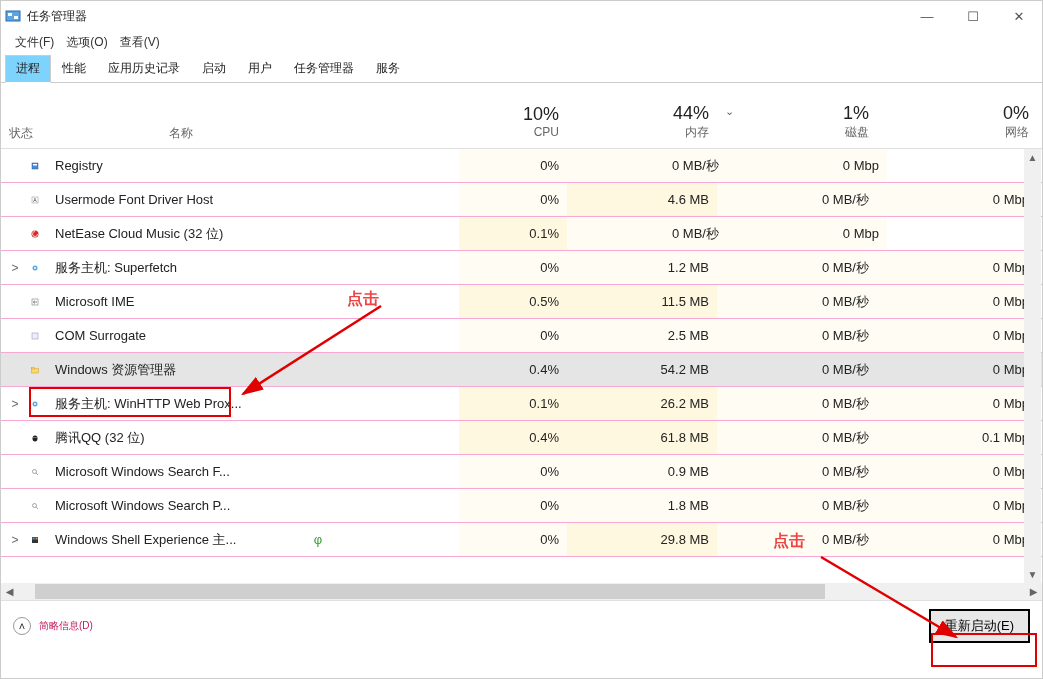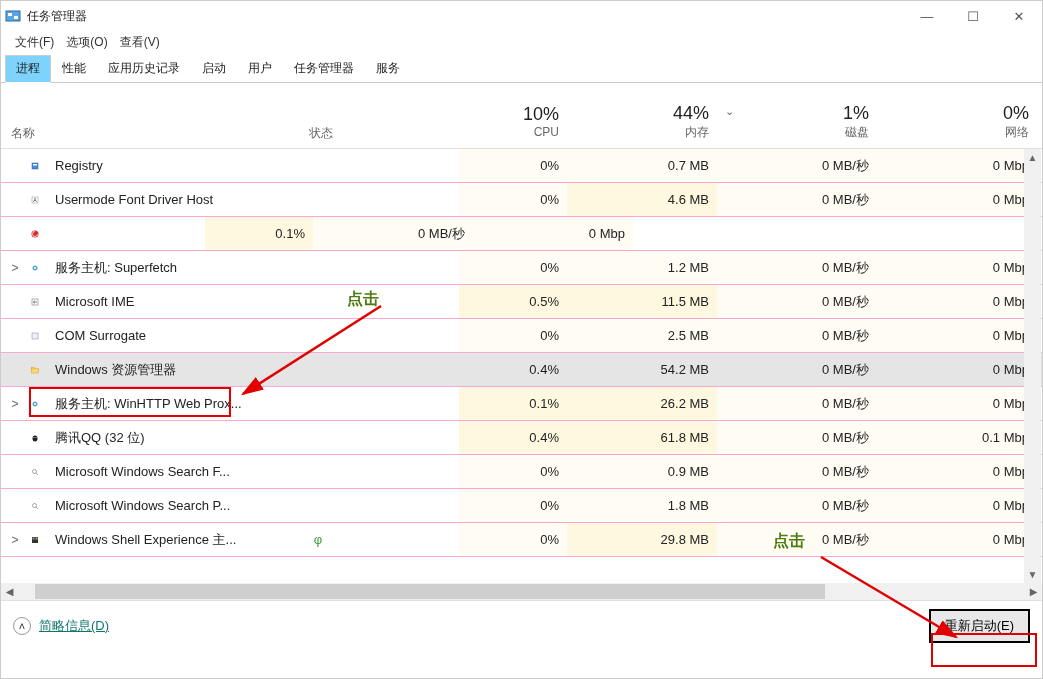--- a/index.html
+++ b/index.html
@@ -40,23 +40,23 @@
 .leaf   { display:inline-flex; width:18px; color:#3a9a3a; justify-content:center; }
 .tint1 { background: #fff8e1; }
 .tint0 { background: #fffdf3; }
 .vscroll { position: absolute; right: 1px; top: 0; width: 17px; height: 434px; background: #f0f0f0; }
 .vscroll .up,.vscroll .dn{height:17px;display:flex;align-items:center;justify-content:center;color:#666;font-size:10px;}
 .hscroll { height: 17px; background: #f0f0f0; display:flex; align-items:center; }
 .hscroll .lf,.hscroll .rt{width:17px;display:flex;align-items:center;justify-content:center;color:#666;font-size:10px;}
 .hscroll .thumb{margin-left:17px;height:15px;width:790px;background:#cfcfcf;}
 .footer { height: 50px; display: flex; align-items: center; padding: 0 12px; border-top: 1px solid #e0e0e0; }
 .footer .expand-icon{ display:inline-flex; width:18px; height:18px; border:1px solid #999; border-radius:50%; align-items:center; justify-content:center; margin-right:8px; font-size:11px;}
-.footer .brief { text-decoration: underline; color:#0f766e; font-size:13px;}
+.footer .brief { color:#be185d; font-size:10px;}
 .footer .action-btn { margin-left:auto; padding: 6px 14px; border:2px solid #000000; background:#e8e8e8; font-size:13px;}
-.annot { position:absolute; color:#4d7c0f; font-size:16px; font-weight:bold; pointer-events:none;}
+.annot { position:absolute; color:#ef4444; font-size:16px; font-weight:bold; pointer-events:none;}
 svg.arrow { position:absolute; pointer-events:none;}
 .highlight-box { position:absolute; border:2px solid #e00000; pointer-events:none;}
 .ic { width:16px; height:16px; display:inline-block; }
 </style>
 </head>
 <body>
 
 <div class="titlebar">
   <span class="ticon">
     <svg class="ic" viewBox="0 0 16 16">
@@ -83,25 +83,25 @@
     <div class="tab active">进程</div>
     <div class="tab">性能</div>
     <div class="tab">应用历史记录</div>
     <div class="tab">启动</div>
     <div class="tab">用户</div>
     <div class="tab">任务管理器</div>
     <div class="tab">服务</div>
   </div>
 
 <div class="headers">
+  <div class="hcell col-state">
+      <span>状态</span>
+    </div>
   <div class="hcell col-name">
       <span>名称</span>
-    </div>
-  <div class="hcell col-state">
-      <span>状态</span>
     </div>
   <div class="hcell col-cpu">
     <span class="pct">10%</span>
     <span class="lbl">CPU</span>
   </div>
   <div class="hcell col-mem">
     <span class="pct">44%</span>
     <span class="lbl">内存</span>
   </div>
   <div class="hcell col-disk">
@@ -120,21 +120,20 @@
       <div class="cell c-exp"></div>
       <div class="cell c-icon">
         <svg class="ic" viewBox="0 0 16 16">
           <rect x="2" y="2" width="12" height="12" fill="#4a88d6" stroke="#2a5ca0"></rect>
           <rect x="4" y="4" width="8" height="3" fill="#fff"></rect>
         </svg>
       </div>
       <div class="cell c-name">Registry</div>
       <div class="cell c-state"></div>
       <div class="cell c-cpu tint0">0%</div>
-      <div class="cell c-mem tint0">0.7 MB</div>
       <div class="cell c-disk tint0">0 MB/秒</div>
       <div class="cell c-net tint0">0 Mbp</div>
     </div>
     <div class="row">
       <div class="cell c-exp"></div>
       <div class="cell c-icon">
         <svg class="ic" viewBox="0 0 16 16">
           <rect x="2" y="2" width="12" height="12" fill="#fff" stroke="#888"></rect>
           <text x="8" y="12" font-size="10" text-anchor="middle" fill="#333">A</text>
         </svg>
@@ -147,20 +146,21 @@
       <div class="cell c-net tint0">0 Mbp</div>
     </div>
     <div class="row">
       <div class="cell c-exp"></div>
       <div class="cell c-icon">
         <svg class="ic" viewBox="0 0 16 16">
           <circle cx="8" cy="8" r="7" fill="#d42a2a"></circle>
           <path d="M8 3 A5 5 0 1 0 13 8" stroke="#fff" stroke-width="1.5" fill="none"></path>
         </svg>
       </div>
+      <div class="cell c-name">NetEase Cloud Music (32 位)</div>
       <div class="cell c-state"></div>
       <div class="cell c-cpu tint1">0.1%</div>
       <div class="cell c-disk tint0">0 MB/秒</div>
       <div class="cell c-net tint0">0 Mbp</div>
     </div>
     <div class="row">
       <div class="cell c-exp">&gt;</div>
       <div class="cell c-icon">
         <svg class="ic" viewBox="0 0 16 16">
           <circle cx="8" cy="8" r="5" fill="#5aa6e0"></circle>

